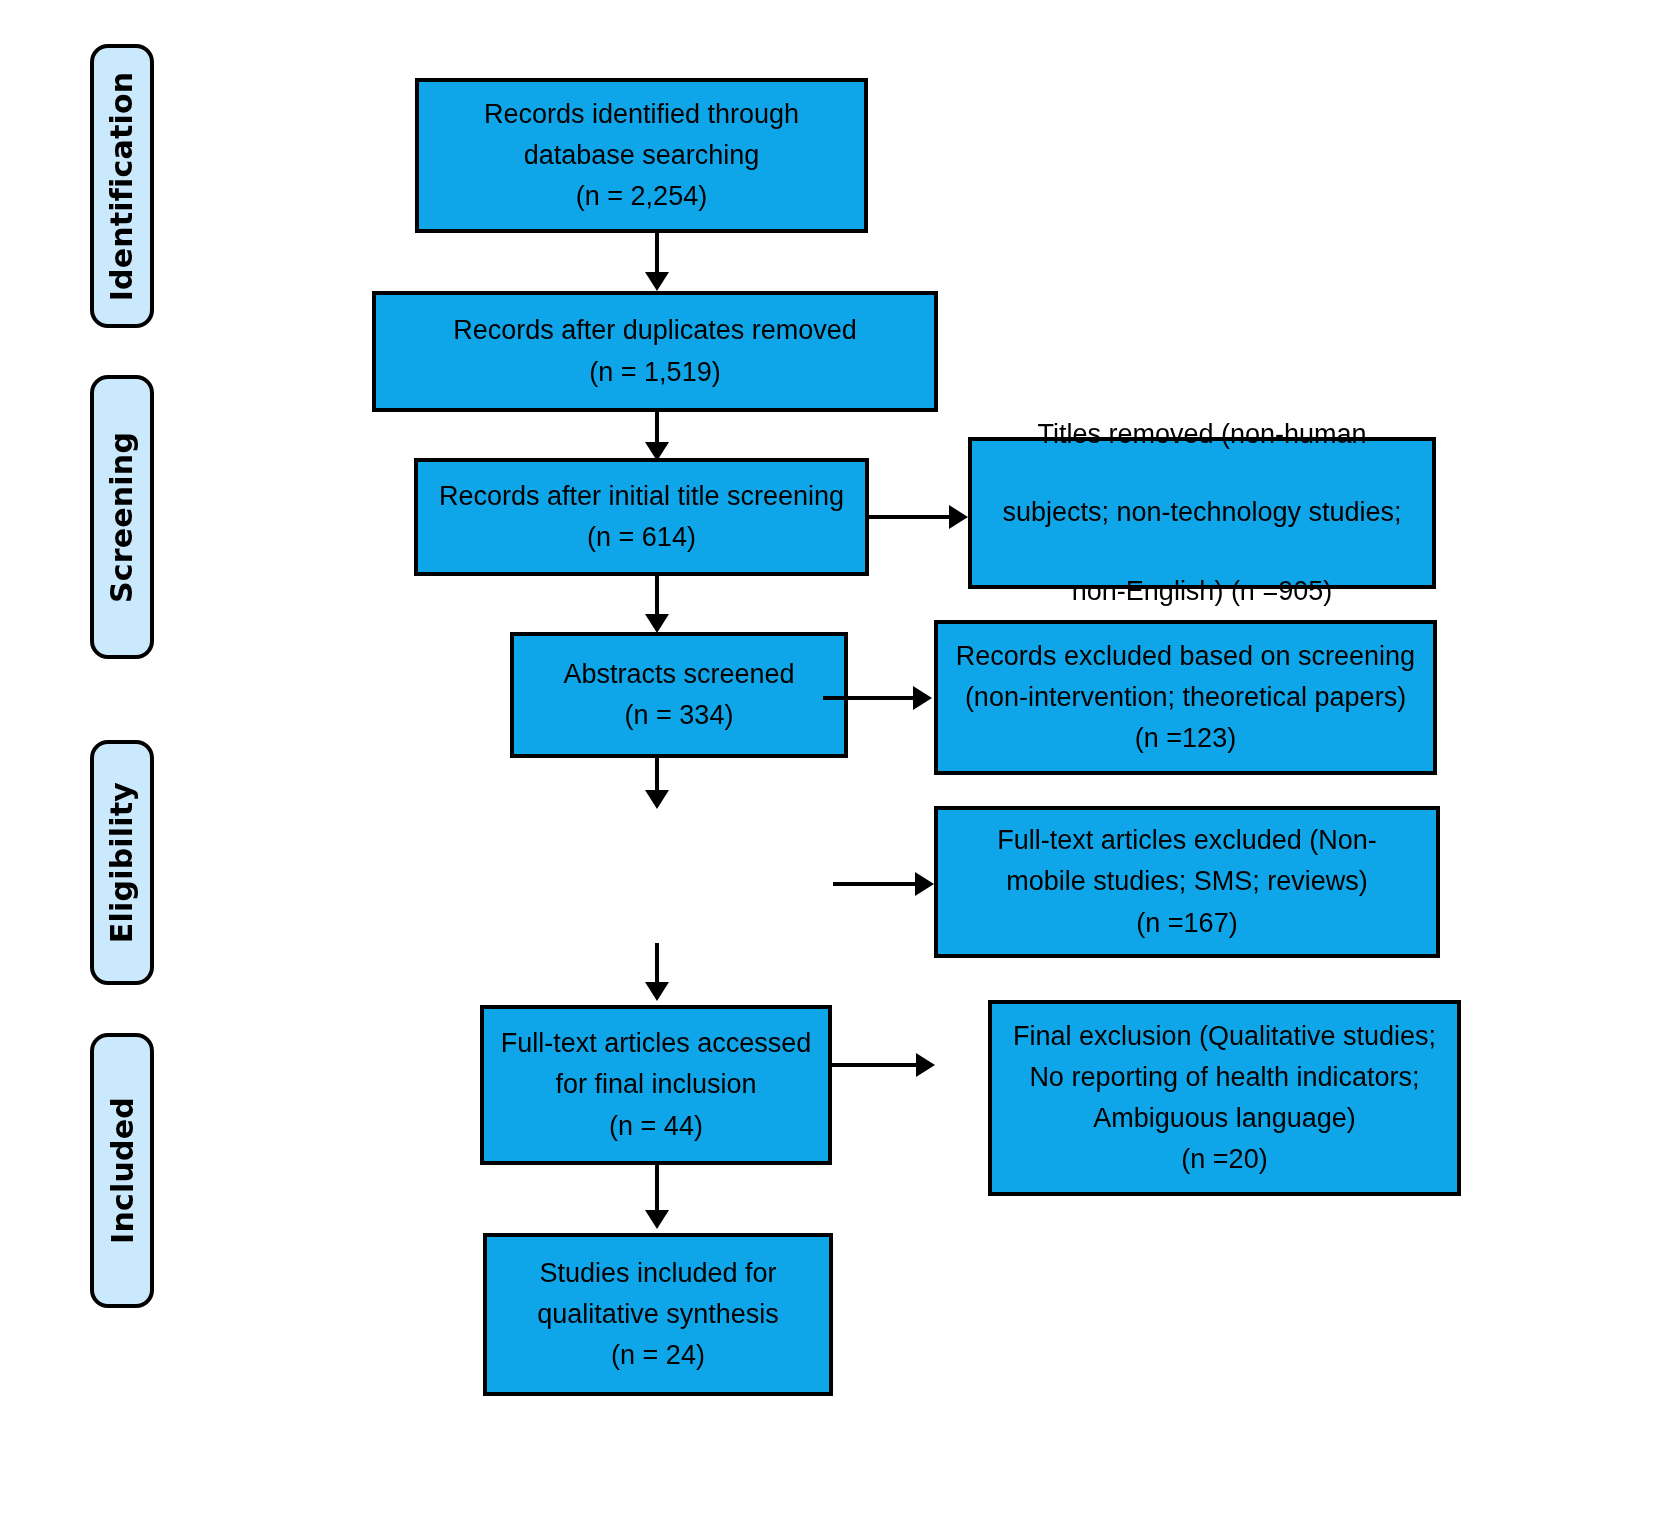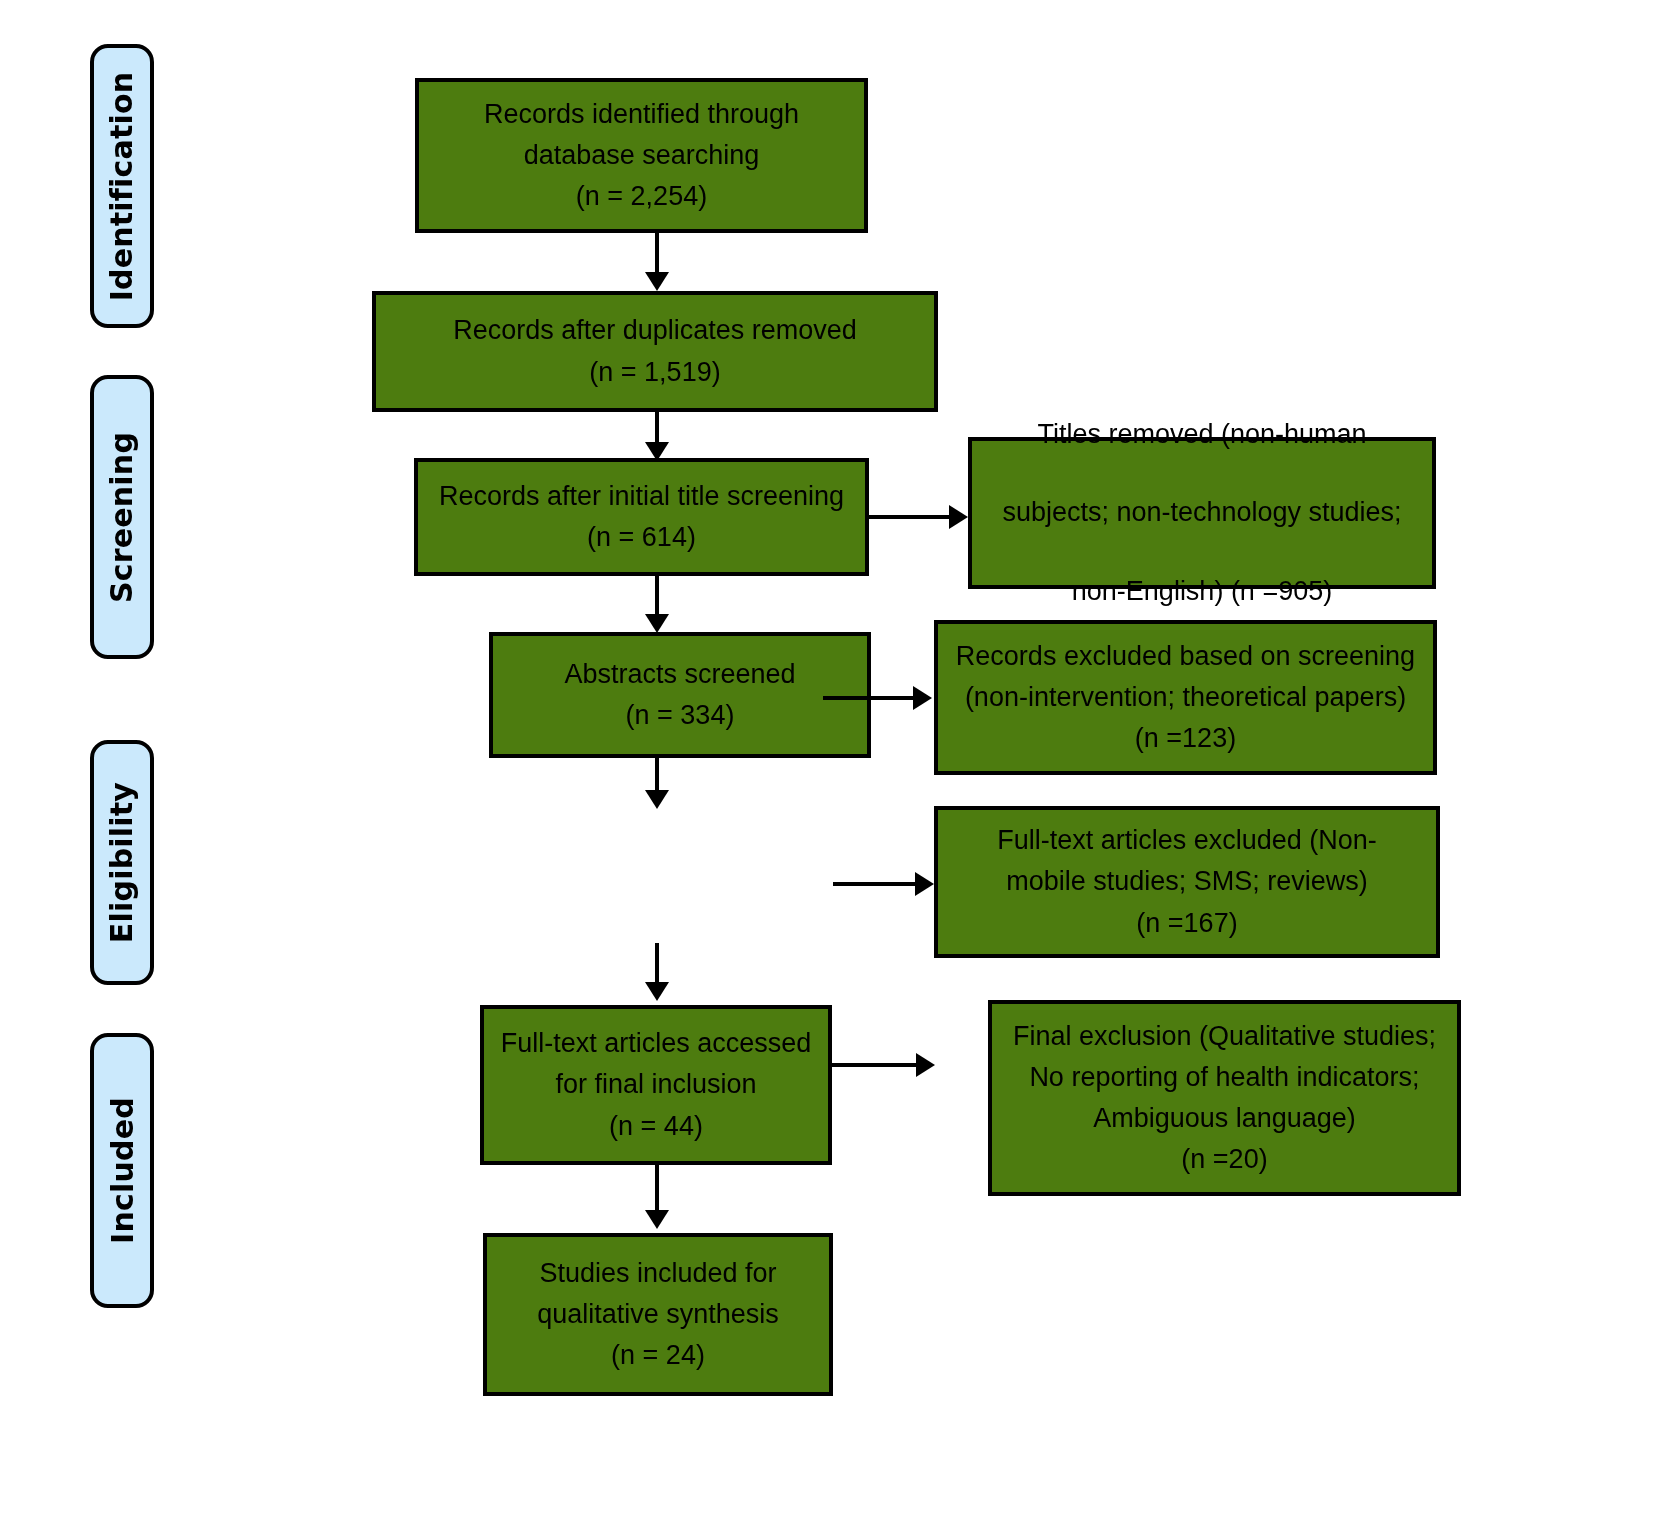--- a/index.html
+++ b/index.html
@@ -36,21 +36,21 @@
     font-weight: bold;
     font-size: 30px;
     letter-spacing: 0.2px;
     color: #000000;
     font-family: "DejaVu Sans", sans-serif;
   }
 
   
   .flow-box {
     position: absolute;
-    background: #4d7c0f;
+    background: #0ea5e9;
     border: 4px solid #000000;
     box-sizing: border-box;
     display: flex;
     flex-direction: column;
     align-items: center;
     justify-content: center;
     text-align: center;
     padding: 24px 10px;
   }
   .flow-box .line {
@@ -137,21 +137,21 @@
 
   <div class="flow-box" style="left:968px; top:437px; width:468px; height:152px;gap:37px;">
     <span class="line">Titles removed (non-human</span>
     <span class="line">subjects; non-technology studies;</span>
     <span class="line">non-English) (n =905)</span>
   </div>
 
   <div class="conn-v" style="left:655px; top:576px; height:42px;"></div>
   <div class="arrow-down" style="left:645px; top:614px;"></div>
 
-  <div class="flow-box" style="left:489px; top:632px; width:382px; height:126px;">
+  <div class="flow-box" style="left:510px; top:632px; width:338px; height:126px;">
     <span class="line">Abstracts screened</span>
     <span class="line">(n = 334)</span>
   </div>
 
   <div class="conn-h" style="left:823px; top:696px; width:92px;"></div>
   <div class="arrow-right" style="left:913px; top:686px;"></div>
 
   <div class="flow-box" style="left:934px; top:620px; width:503px; height:155px;">
     <span class="line">Records excluded based on screening</span>
     <span class="line">(non-intervention; theoretical papers)</span>

